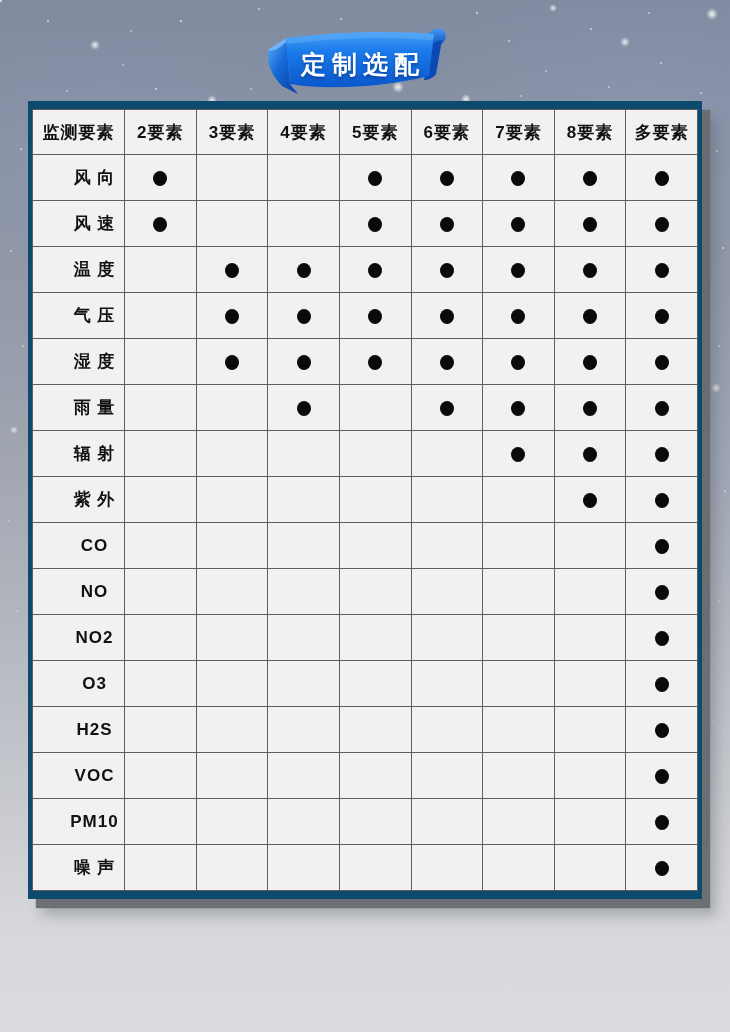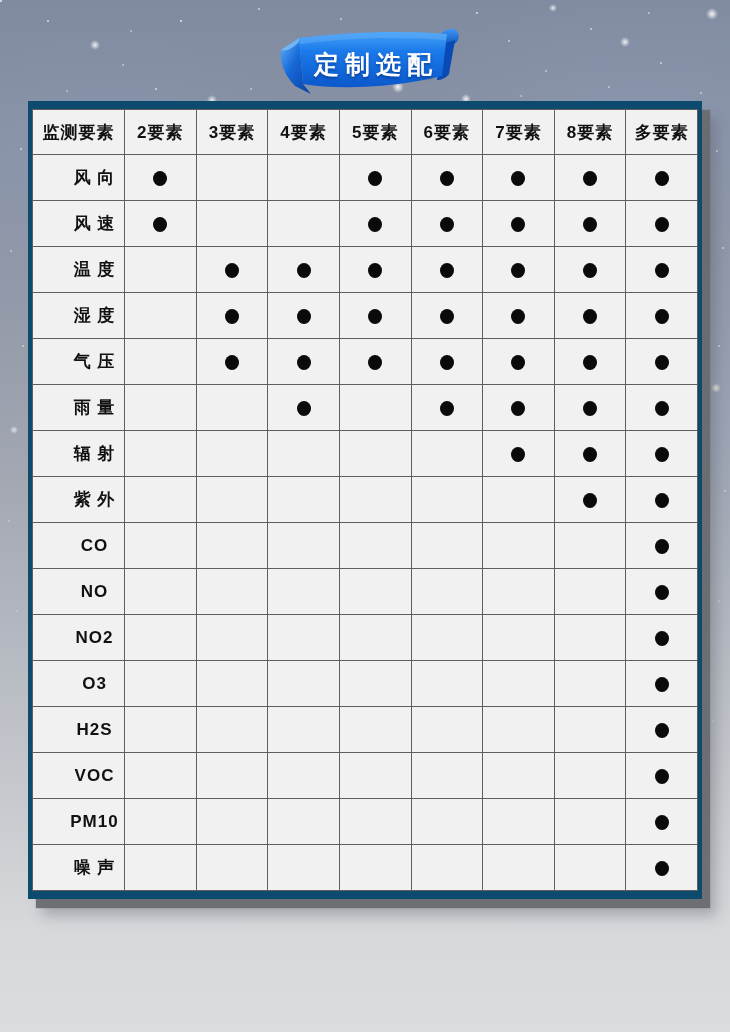--- a/index.html
+++ b/index.html
@@ -58,21 +58,21 @@
       706px 300px 0 rgba(255,255,255,.55), 718px 345px 0 rgba(255,255,255,.5),
       692px 442px 0 rgba(255,255,255,.45), 724px 490px 0 rgba(255,255,255,.45),
       708px 520px 0 rgba(255,255,255,.4), 718px 600px 0 rgba(255,255,255,.35),
       700px 660px 0 rgba(255,255,255,.3), 712px 720px 0 rgba(255,255,255,.28),
       340px 18px 0 rgba(255,255,255,.55), 362px 66px 0 rgba(255,255,255,.5),
       430px 40px 0 rgba(255,255,255,.55), 250px 88px 0 rgba(255,255,255,.5),
       130px 30px 0 rgba(255,255,255,.5), 608px 86px 0 rgba(255,255,255,.5),
       648px 12px 0 rgba(255,255,255,.55), 520px 95px 0 rgba(255,255,255,.45);
   }
   
-  .ribbon { position:absolute; left:277px; top:26px; width:186px; height:74px; }
+  .ribbon { position:absolute; left:264px; top:26px; width:186px; height:74px; }
   .ribbon svg { position:absolute; inset:0; }
   .ribbon-text {
     position:absolute; left:30px; right:18px; top:22px;
     text-align:center; color:#ffffff; font-size:25px; font-weight:bold;
     letter-spacing:6px; white-space:nowrap;
     text-shadow:0 2px 3px rgba(0,30,90,.45);
   }
   
   .panel {
     position:absolute; left:28px; top:101px; width:674px;
@@ -187,32 +187,32 @@
           <td></td>
           <td><span class="dot"></span></td>
           <td><span class="dot"></span></td>
           <td><span class="dot"></span></td>
           <td><span class="dot"></span></td>
           <td><span class="dot"></span></td>
           <td><span class="dot"></span></td>
           <td><span class="dot"></span></td>
         </tr>
         <tr>
+          <td class="row-label">气 压</td>
+          <td></td>
+          <td><span class="dot"></span></td>
+          <td><span class="dot"></span></td>
+          <td><span class="dot"></span></td>
+          <td><span class="dot"></span></td>
+          <td><span class="dot"></span></td>
+          <td><span class="dot"></span></td>
+          <td><span class="dot"></span></td>
+        </tr>
+        <tr>
           <td class="row-label">湿 度</td>
-          <td></td>
-          <td><span class="dot"></span></td>
-          <td><span class="dot"></span></td>
-          <td><span class="dot"></span></td>
-          <td><span class="dot"></span></td>
-          <td><span class="dot"></span></td>
-          <td><span class="dot"></span></td>
-          <td><span class="dot"></span></td>
-        </tr>
-        <tr>
-          <td class="row-label">气 压</td>
           <td></td>
           <td><span class="dot"></span></td>
           <td><span class="dot"></span></td>
           <td><span class="dot"></span></td>
           <td><span class="dot"></span></td>
           <td><span class="dot"></span></td>
           <td><span class="dot"></span></td>
           <td><span class="dot"></span></td>
         </tr>
         <tr>

